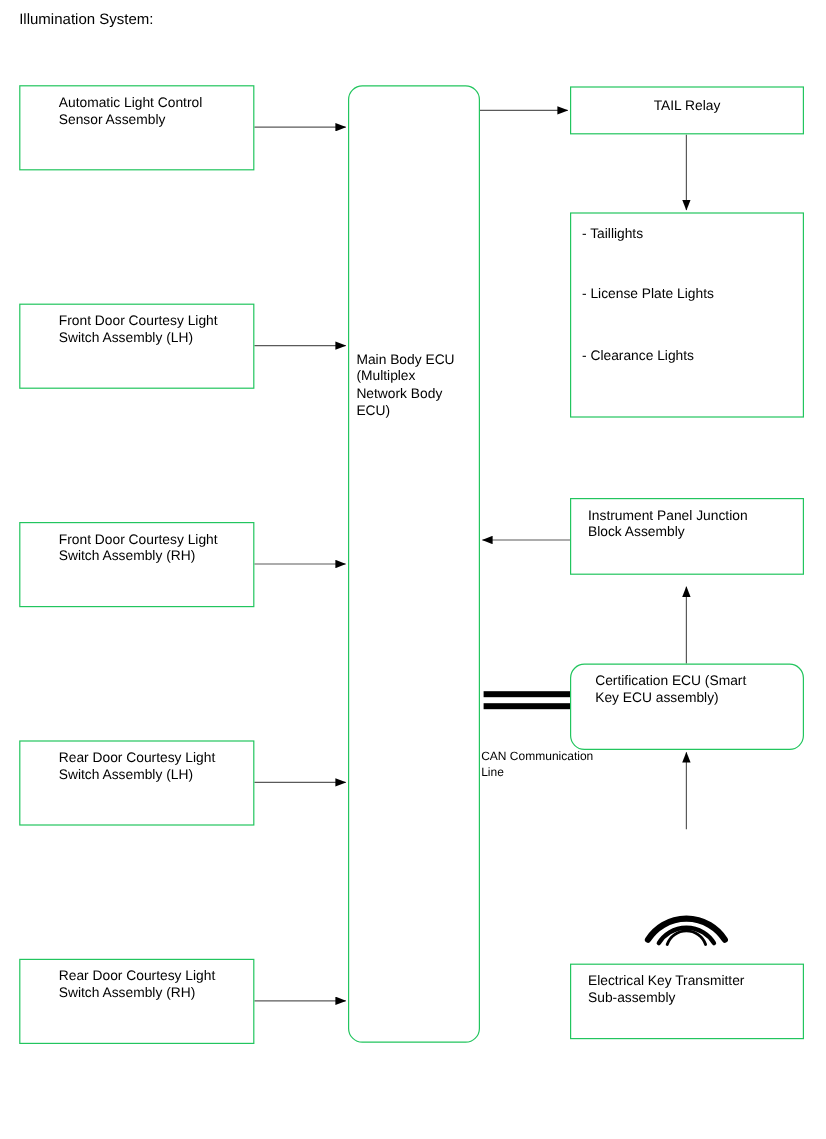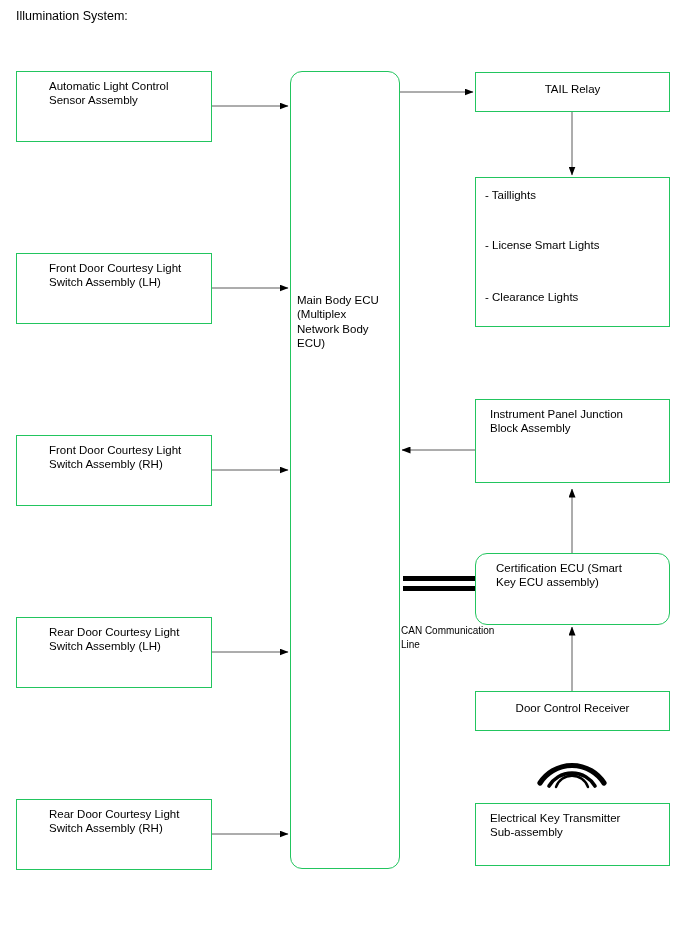--- a/index.html
+++ b/index.html
@@ -155,38 +155,35 @@
     <div class="node-label" style="left:6px; top:221px;">Main Body ECU
 (Multiplex
 Network Body
 ECU)</div>
   </div>
 
   <div class="node" style="left:475px; top:72px; width:195px; height:40px;">
     <div class="node-label label-center">TAIL Relay</div>
   </div>
 
-  <div class="node" style="left:475px; top:177px; width:195px; height:150px;">
+  <div class="node" style="left:475px; top:177px; width:195px; height:171px;">
     <div class="list-line" style="top:10px;">- Taillights</div>
-    <div class="list-line" style="top:60px;">- License Smart Lights</div>
+    <div class="list-line" style="top:60px;">- License Plate Lights</div>
     <div class="list-line" style="top:112px;">- Clearance Lights</div>
   </div>
 
-  <div class="node" style="left:475px; top:399px; width:195px; height:84px;">
+  <div class="node" style="left:475px; top:415px; width:195px; height:64px;">
     <div class="node-label" style="left:14px; top:7px;">Instrument Panel Junction
 Block Assembly</div>
   </div>
 
   <div class="node rounded" style="left:475px; top:553px; width:195px; height:72px;padding-left:33px;">
     <div class="node-label" style="left:20px; top:7px;">Certification ECU (Smart
 Key ECU assembly)</div>
   </div>
 
-  <div class="node" style="left:475px; top:691px; width:195px; height:40px;">
-    <div class="node-label label-center">Door Control Receiver</div>
-  </div>
 
   <div class="node" style="left:475px; top:803px; width:195px; height:63px;">
     <div class="node-label" style="left:14px; top:7px;">Electrical Key Transmitter
 Sub-assembly</div>
   </div>
 
 </div>
 
 </body></html>

